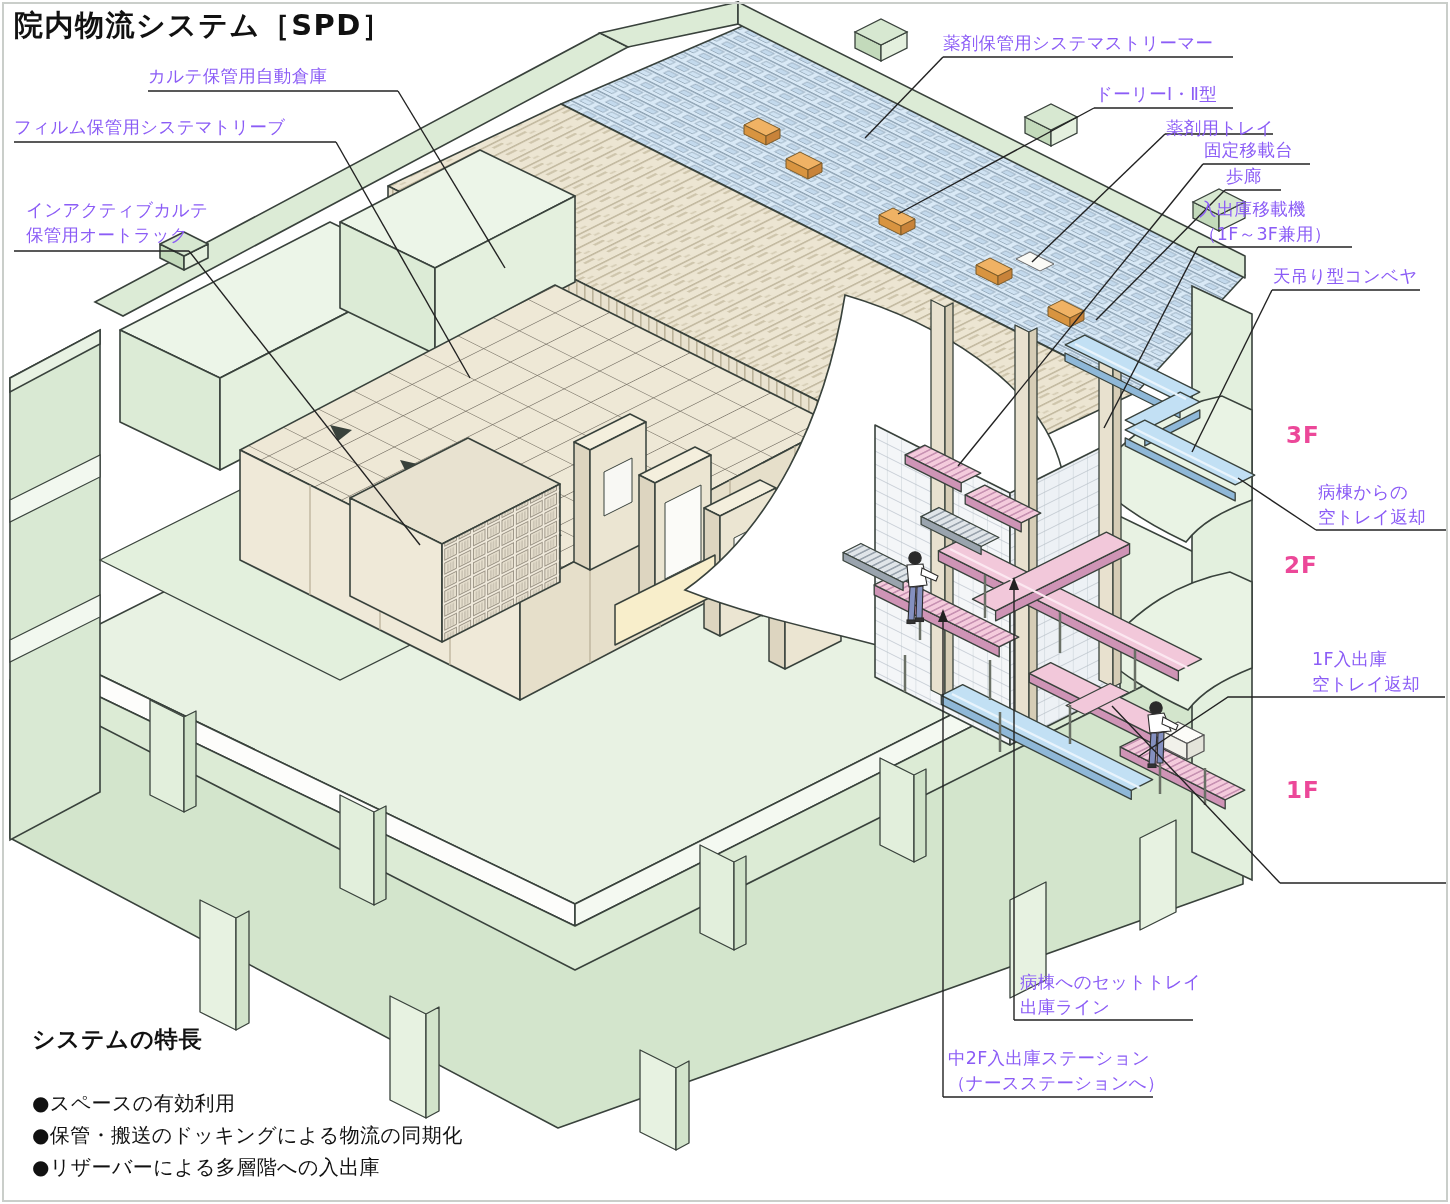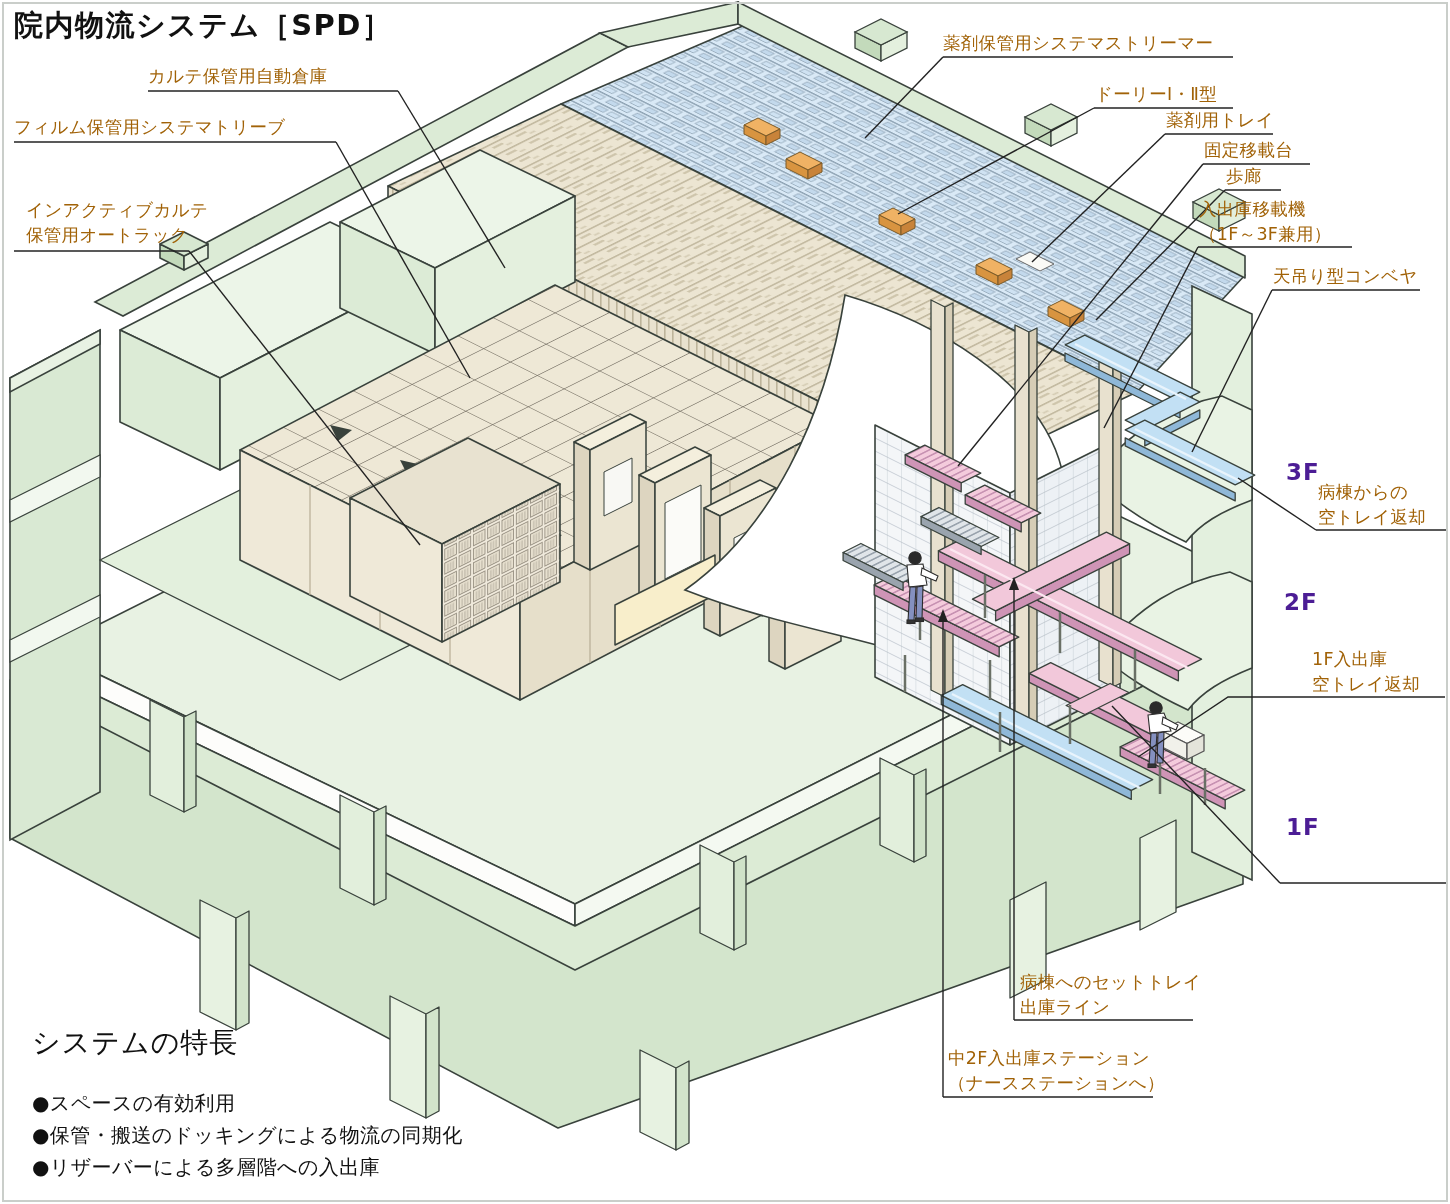--- a/index.html
+++ b/index.html
@@ -1,24 +1,24 @@
 <!DOCTYPE html>
 <html><head>
 <meta charset="utf-8">
 <style>
   html,body{margin:0;padding:0;background:#ffffff;}
   #stage{position:relative;width:1450px;height:1204px;background:#ffffff;overflow:hidden;
          font-family:"DejaVu Sans",sans-serif;color:#111;}
   #frame{position:absolute;inset:2px;border:2px solid #caceca;pointer-events:none;}
   svg{position:absolute;left:0;top:0;}
-  .lbl{position:absolute;font-size:17.5px;line-height:1.40;color:#a16207;white-space:pre-line;
+  .lbl{position:absolute;font-size:17.5px;line-height:1.40;color:#8b5cf6;white-space:pre-line;
        letter-spacing:0.3px;}
-  .floor{position:absolute;font-size:23px;font-weight:bold;color:#4c1d95;letter-spacing:1px;margin-top:37px;}
+  .floor{position:absolute;font-size:23px;font-weight:bold;color:#ec4899;letter-spacing:1px;}
   .title{position:absolute;left:14px;top:6px;font-size:29px;font-weight:bold;letter-spacing:1.5px;}
-  .feat-head{position:absolute;left:32px;top:1024px;font-size:28px;font-weight:normal;letter-spacing:1px;text-align:right;}
+  .feat-head{position:absolute;left:32px;top:1024px;font-size:23px;font-weight:bold;letter-spacing:1px;text-align:right;}
   .feat{position:absolute;left:32px;font-size:20px;letter-spacing:0.4px;}
 </style>
 </head>
 <body>
 
 <div id="stage">
 
 <svg width="1450" height="1204" viewBox="0 0 1450 1204">
   <defs>
     <pattern id="pBeige" width="26" height="15" patternUnits="userSpaceOnUse" patternTransform="matrix(0.894,-0.447,0.894,0.447,0,0)">
@@ -399,21 +399,21 @@
 
 <div class="title">院内物流システム［SPD］</div>
 
 <div class="lbl" style="left:148px;top:64px">カルテ保管用自動倉庫</div>
 <div class="lbl" style="left:14px;top:115px">フィルム保管用システマトリーブ</div>
 <div class="lbl" style="left:26px;top:198px">インアクティブカルテ
 保管用オートラック</div>
 
 <div class="lbl" style="left:943px;top:31px">薬剤保管用システマストリーマー</div>
 <div class="lbl" style="left:1095px;top:82px">ドーリーⅠ・Ⅱ型</div>
-<div class="lbl" style="left:1166px;top:108px">薬剤用トレイ</div>
+<div class="lbl" style="left:1166px;top:116px">薬剤用トレイ</div>
 <div class="lbl" style="left:1204px;top:138px">固定移載台</div>
 <div class="lbl" style="left:1226px;top:164px">歩廊</div>
 <div class="lbl" style="left:1199px;top:197px">入出庫移載機
 （1F～3F兼用）</div>
 <div class="lbl" style="left:1273px;top:264px">天吊り型コンベヤ</div>
 <div class="lbl" style="left:1318px;top:480px">病棟からの
 空トレイ返却</div>
 <div class="lbl" style="left:1312px;top:647px">1F入出庫
 空トレイ返却</div>
 <div class="lbl" style="left:1020px;top:970px">病棟へのセットトレイ

